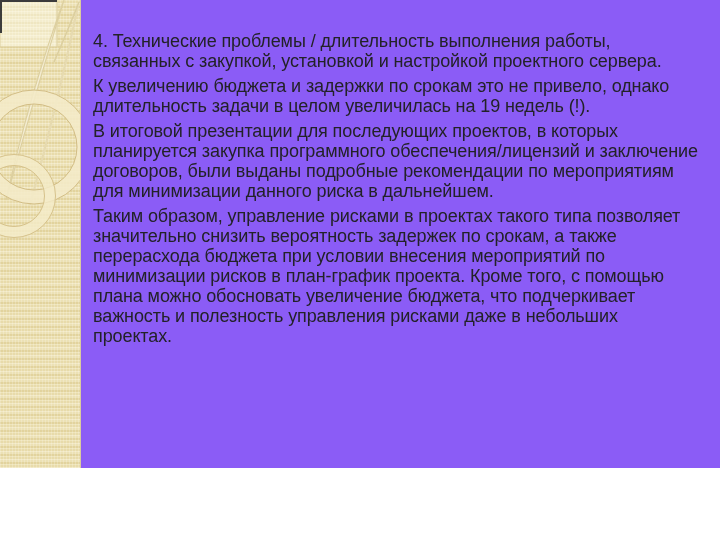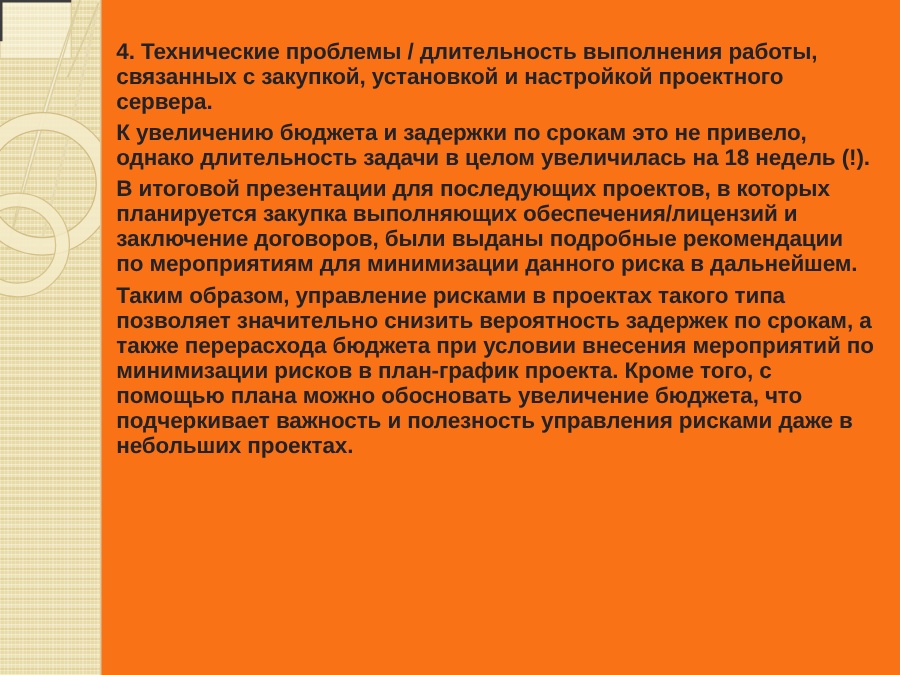--- a/index.html
+++ b/index.html
@@ -3,25 +3,24 @@
 <meta charset="utf-8">
 <style>
   html, body {
     margin: 0;
     padding: 0;
     background: #ffffff;
   }
   .slide {
     position: relative;
     width: 720px;
-    height: 540px;
-    background: #f97316;
+    height: 468px;
+    background: #8b5cf6;
     overflow: hidden;
     font-family: "Liberation Sans", "DejaVu Sans", sans-serif;
-    font-weight: bold;
   }
   
   .sidebar {
     position: absolute;
     left: 0; top: 0;
     width: 80px; height: 540px;
     overflow: hidden;
     border-right: 1px solid #d9cba0;
     background-color: #e9dcab;
     background-image:
@@ -78,18 +77,18 @@
 
       <g>
         <line x1="0" y1="1" x2="57" y2="1" stroke="#3c3c3c" stroke-width="2"></line>
         <line x1="1" y1="0" x2="1" y2="33" stroke="#3c3c3c" stroke-width="2"></line>
       </g>
     </svg>
   </div>
 
   <div class="content">
     <p>4. Технические проблемы / длительность выполнения работы, связанных с закупкой, установкой и настройкой проектного сервера.</p>
-    <p>К увеличению бюджета и задержки по срокам это не привело, однако длительность задачи в целом увеличилась на 18 недель (!).</p>
-    <p>В итоговой презентации для последующих проектов, в которых планируется закупка выполняющих обеспечения/лицензий и заключение договоров, были выданы подробные рекомендации по мероприятиям для минимизации данного риска в дальнейшем.</p>
+    <p>К увеличению бюджета и задержки по срокам это не привело, однако длительность задачи в целом увеличилась на 19 недель (!).</p>
+    <p>В итоговой презентации для последующих проектов, в которых планируется закупка программного обеспечения/лицензий и заключение договоров, были выданы подробные рекомендации по мероприятиям для минимизации данного риска в дальнейшем.</p>
     <p>Таким образом, управление рисками в проектах такого типа позволяет значительно снизить вероятность задержек по срокам, а также перерасхода бюджета при условии внесения мероприятий по минимизации рисков в план-график проекта. Кроме того, с помощью плана можно обосновать увеличение бюджета, что подчеркивает важность и полезность управления рисками даже в небольших проектах.</p>
   </div>
 
 </div>
 
 </body></html>

